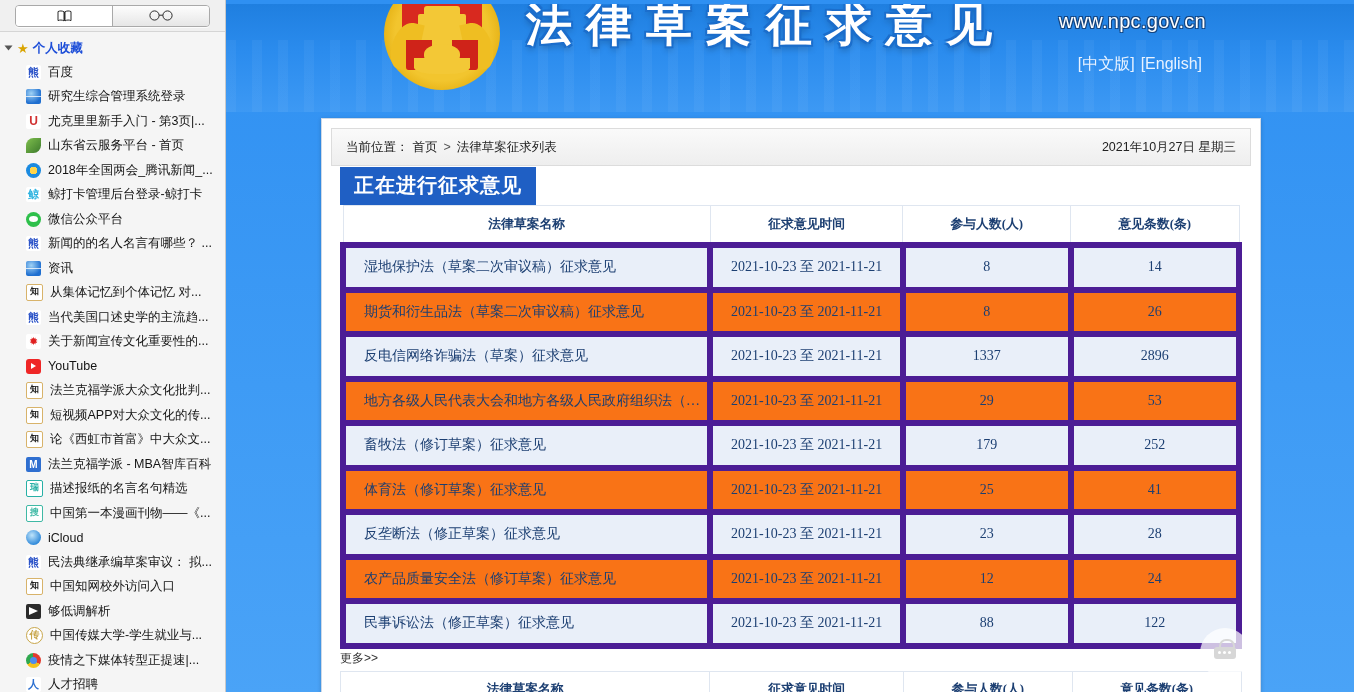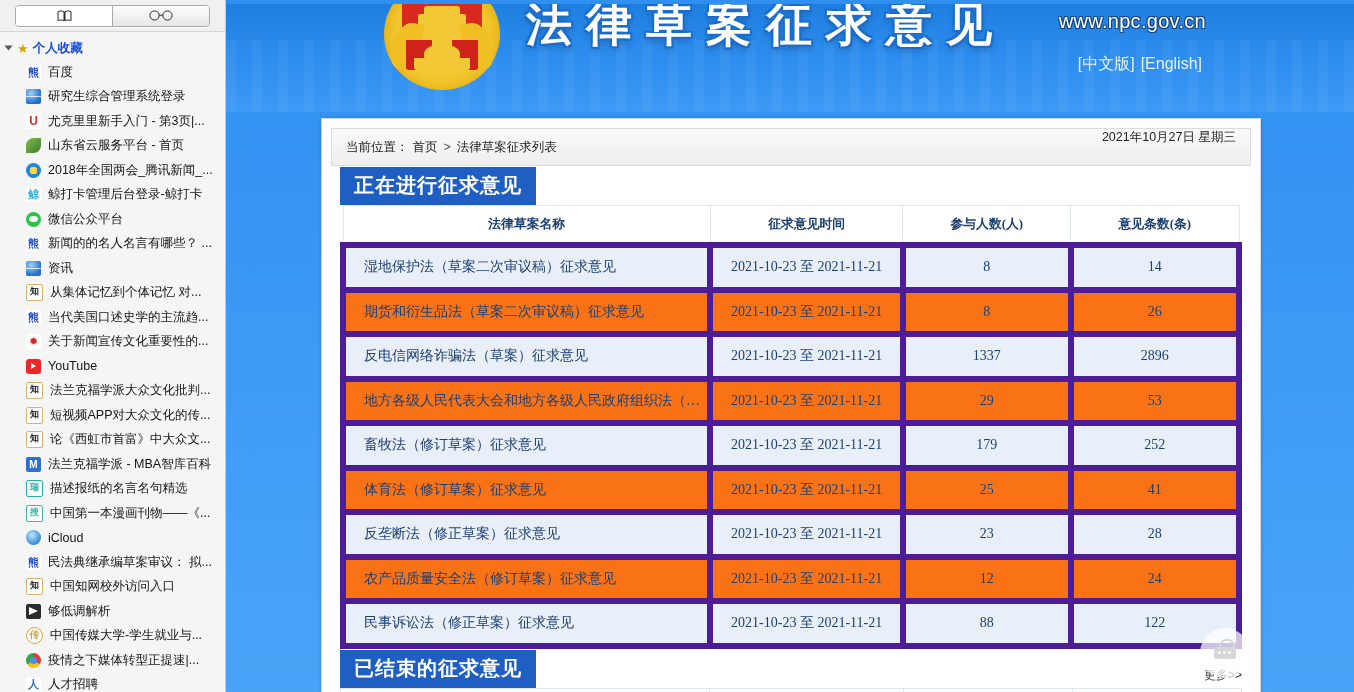--- a/index.html
+++ b/index.html
@@ -195,21 +195,21 @@
     background:#ffffff;
     border:1px solid #cfd9e6;
     box-shadow:0 1px 4px rgba(0,0,0,.18);
     box-sizing:border-box;
     padding:9px 9px 0 9px;
   }
   #crumbbar{
     height:38px;
     background:linear-gradient(180deg,#fafafa,#eeeeee);
     border:1px solid #dcdcdc;
-    display:flex;justify-content:space-between;
+    display:flex;align-items:center;justify-content:space-between;
     padding:0 14px;
     box-sizing:border-box;
     font-size:12.5px;color:#222;
   }
   #crumb-left{display:flex;align-items:center;gap:4px;}
   #crumb-left .lbl{color:#222;}
   #crumb-left .home{color:#222;cursor:pointer;}
   #crumb-left .sep{color:#555;margin:0 2px;}
   #crumb-left .cur{color:#222;}
   #crumb-date{font-size:12.5px;color:#222;}
@@ -539,21 +539,20 @@
               <td class="ctr">2021-10-23 至 2021-11-21</td>
               <td class="ctr">88</td>
               <td class="ctr">122</td>
             </tr>
           </tbody>
       </table>
     </div>
 
     <div class="section">
       <div class="sec-head">
-        <span class="sec-title">已结束的征求意见</span>
         <span class="more-link">更多&gt;&gt;</span>
       </div>
       <table class="draft">
         <colgroup>
             <col class="c-name">
             <col class="c-time">
             <col class="c-ppl">
             <col class="c-cnt">
           </colgroup>
         <thead>

